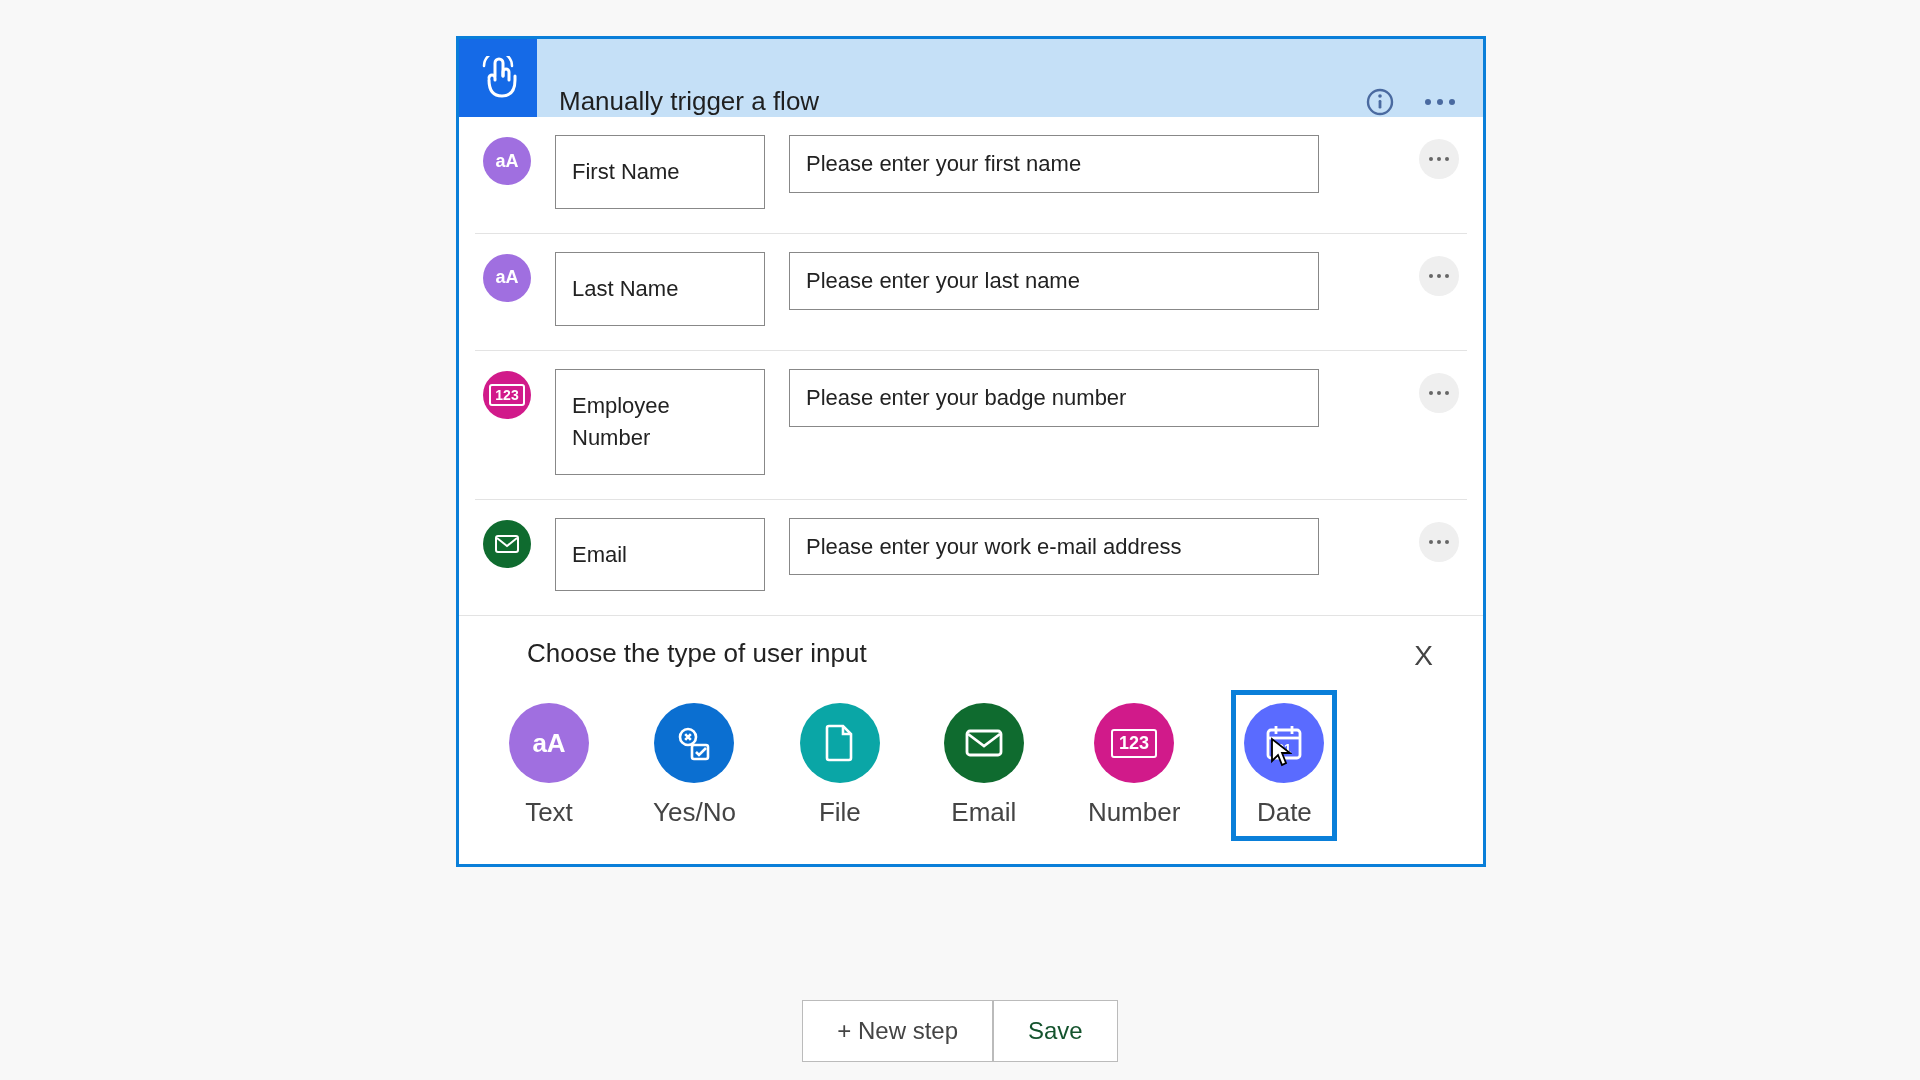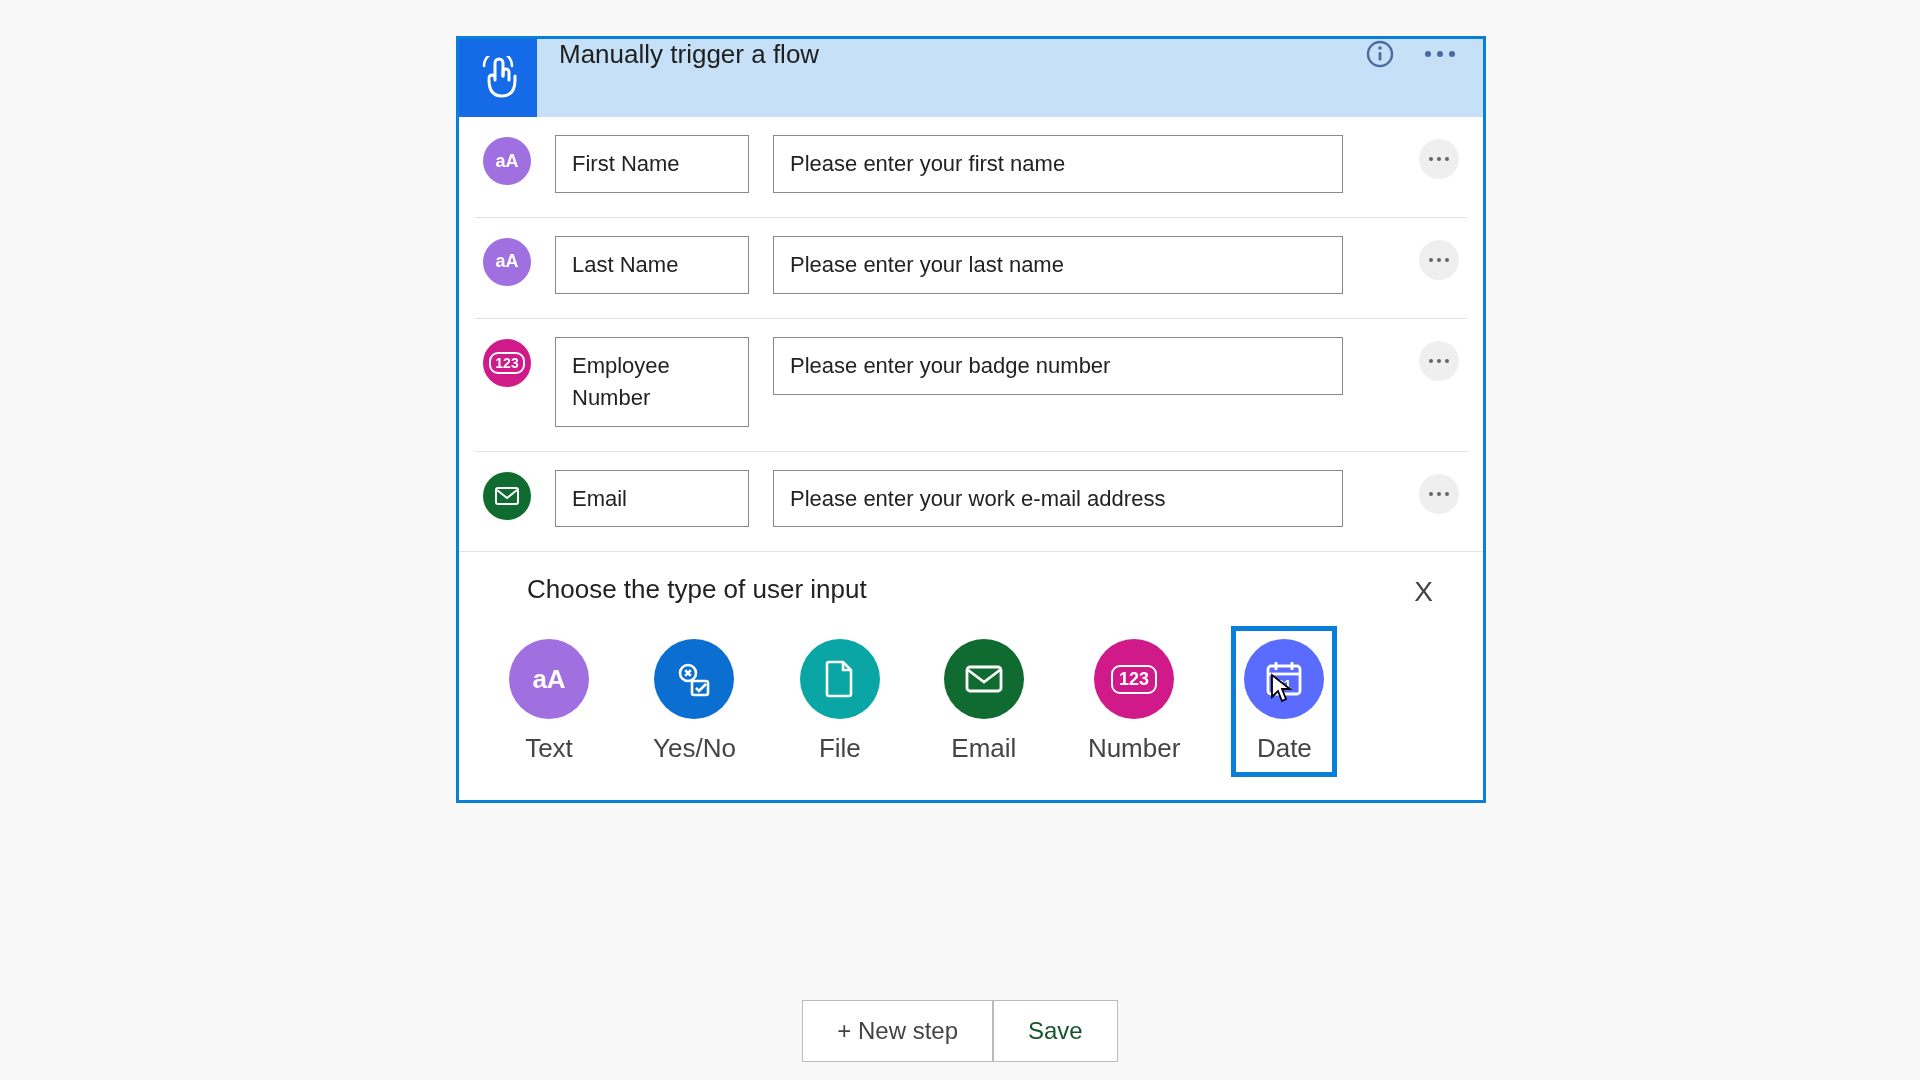--- a/index.html
+++ b/index.html
@@ -14,21 +14,21 @@
   .card {
     position: absolute;
     left: 456px;
     top: 36px;
     width: 1030px;
     border: 3px solid #0a7fd9;
     background: #fff;
   }
   .card-header {
     display: flex;
-    align-items: flex-start;
+    align-items: flex-end;
     height: 78px;
     background: #c5e0f7;
   }
   .header-icon-box {
     width: 78px;
     height: 78px;
     background: #156ae7;
     display: flex;
     align-items: center;
     justify-content: center;
@@ -64,29 +64,29 @@
     margin-top: 2px;
   }
   .ic-text { background: #a06fe0; }
   .ic-number { background: #d11a8a; }
   .ic-email { background: #0f6b2f; }
   .ic-yesno { background: #0b6fd1; }
   .ic-file { background: #0aa6a6; }
   .ic-date { background: #5a6bff; }
 
   .name-box {
-    width: 194px;
+    width: 210px;
     border: 1px solid #888;
-    padding: 12px 16px;
+    padding: 20px 16px;
     font-size: 22px;
     color: #222;
     line-height: 1.45;
   }
   .value-box {
-    width: 570px;
+    width: 530px;
     border: 1px solid #888;
     padding: 12px 16px;
     font-size: 22px;
     color: #222;
     line-height: 1.45;
   }
   .row-more {
     width: 40px; height: 40px;
     border-radius: 50%;
     background: #efefef;
@@ -162,21 +162,21 @@
     border: 1px solid #bbb;
     color: #444;
     cursor: pointer;
   }
   .footer-buttons button.disabled {
     color: #14532d;
   }
 
   
   .glyph-aa { color:#fff; font-family: "Segoe UI", sans-serif; font-size:18px; font-weight:600;}
-  .glyph-123 { color:#fff; font-size:14px; font-weight:600; border:2px solid #fff; border-radius:9px; padding:1px 4px;}
+  .glyph-123 { color:#fff; font-size:14px; font-weight:600; border:2px solid #fff; border-radius:3px; padding:1px 4px;}
   .cursor-arrow {
     position:absolute;
     left: 50%; top: 50%;
     transform: translate(-50%, -50%);
   }
 </style>
 </head>
 <body>
 
 <div class="card">

